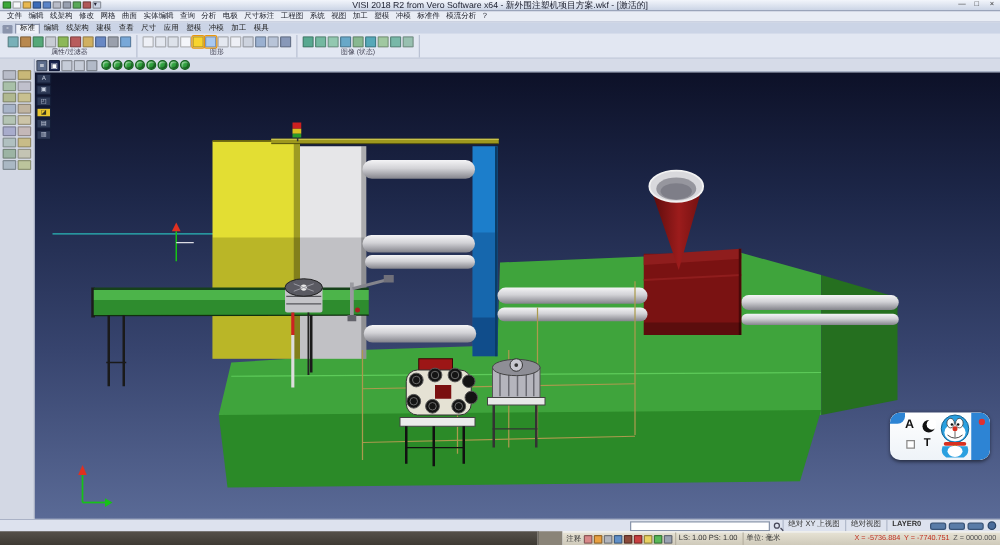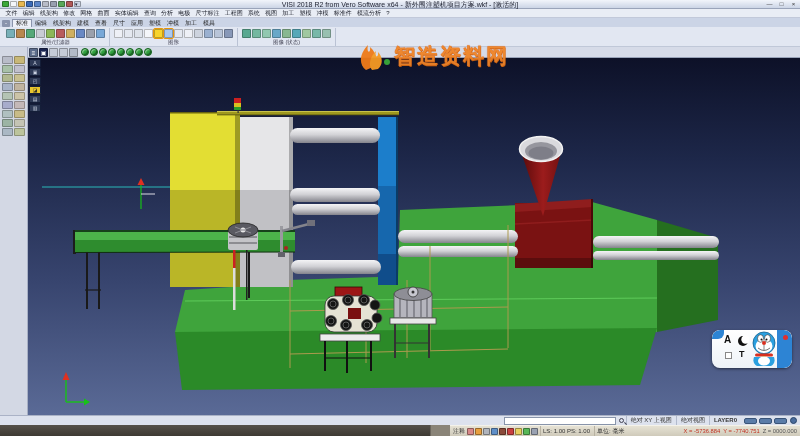--- a/index.html
+++ b/index.html
@@ -187,28 +187,20 @@
         <span style="background: rgb(104, 168, 200);"></span>
         <span style="background: rgb(136, 184, 144);"></span>
         <span style="background: rgb(86, 168, 184);"></span>
         <span style="background: rgb(160, 200, 160);"></span>
         <span style="background: rgb(120, 184, 168);"></span>
         <span style="background: rgb(152, 192, 176);"></span>
       </div>
     <div class="rlabel">图像 (状态)</div>
   </div>
 
-  <div class="watermark">
-    <svg width="38" height="32" viewBox="0 0 38 32">
-      <path d="M10 30 C2 24 4 13 12 5 C10 13 15 14 14 7 C20 12 22 20 17 27 Z" fill="#ef7b1a"></path>
-      <path d="M16 30 C12 25 14 17 20 11 C18 18 23 18 22 12 C27 17 27 25 22 29 Z" fill="#f59a23"></path>
-      <circle cx="31" cy="22" r="3" fill="#3aa83a"></circle>
-    </svg>
-    <span class="wm-text">智造资料网</span>
-  </div>
 </div>
 
 <div class="workarea">
   <div class="leftpanel">
     <div class="lpgrid">
         <span style="background: rgb(184, 188, 200);"></span>
         <span style="background: rgb(200, 184, 120);"></span>
         <span style="background: rgb(168, 192, 168);"></span>
         <span style="background: rgb(192, 192, 204);"></span>
         <span style="background: rgb(176, 184, 144);"></span>

